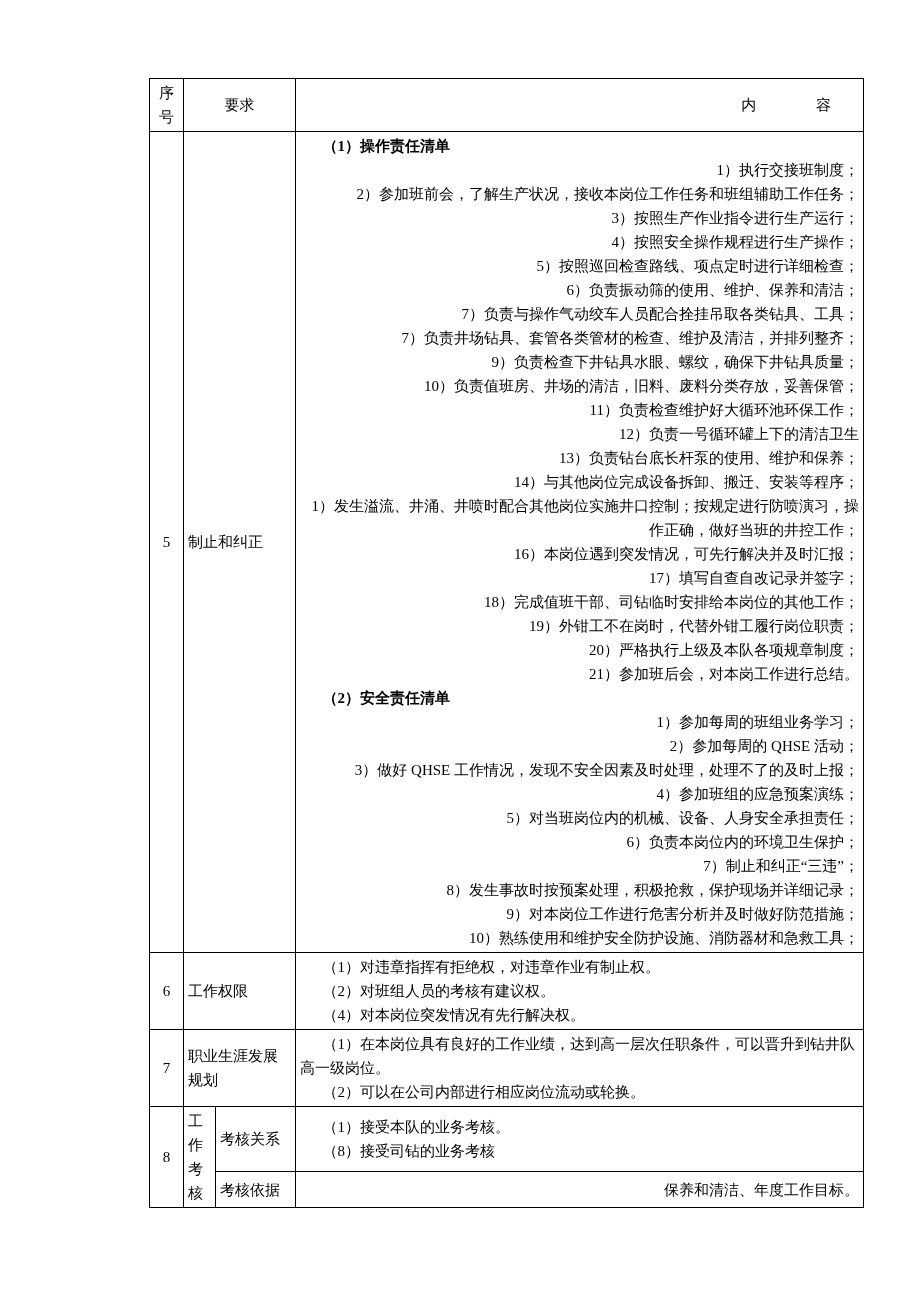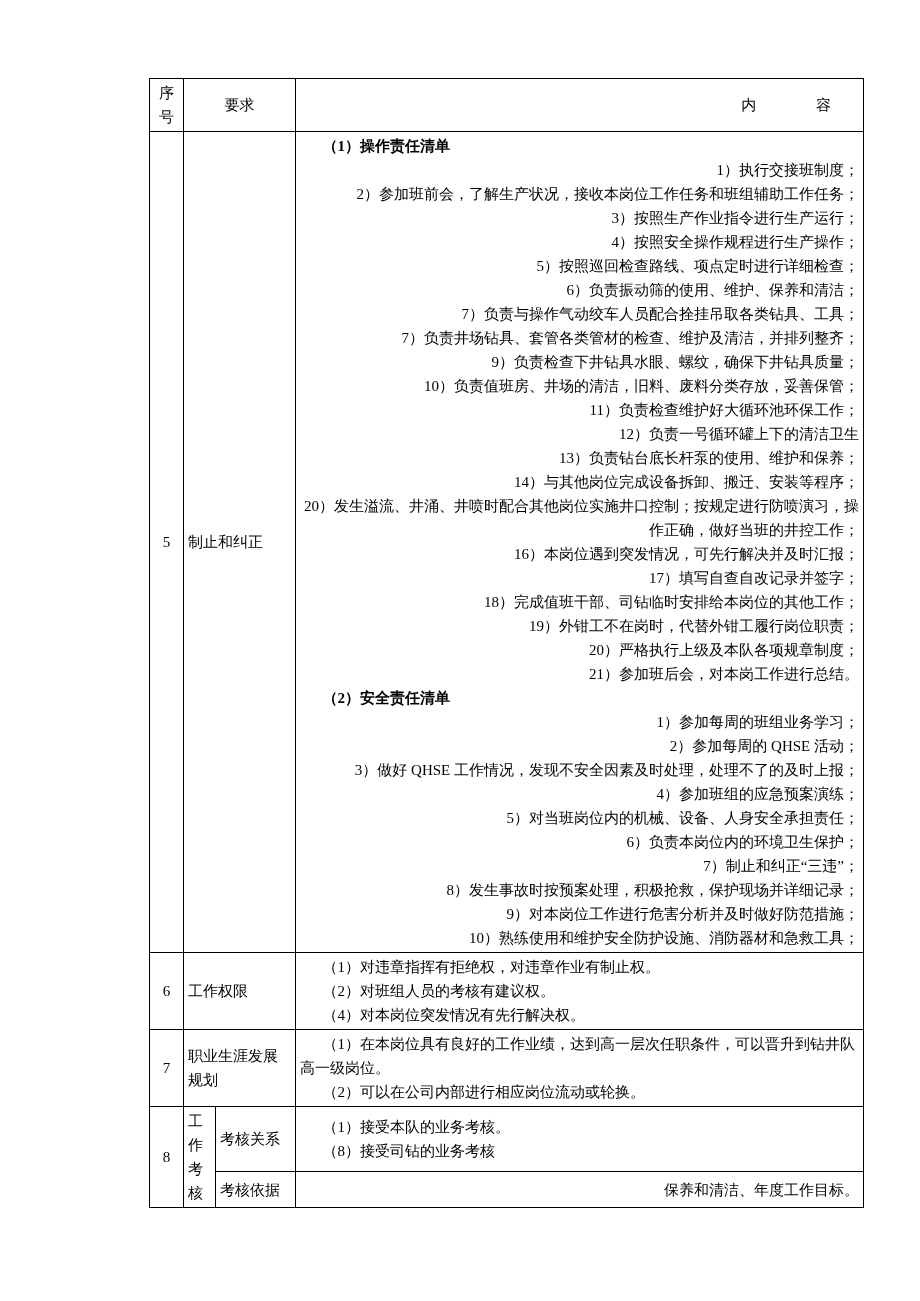--- a/index.html
+++ b/index.html
@@ -76,21 +76,21 @@
         <span class="line">5）按照巡回检查路线、项点定时进行详细检查；</span>
         <span class="line">6）负责振动筛的使用、维护、保养和清洁；</span>
         <span class="line">7）负责与操作气动绞车人员配合拴挂吊取各类钻具、工具；</span>
         <span class="line">7）负责井场钻具、套管各类管材的检查、维护及清洁，并排列整齐；</span>
         <span class="line">9）负责检查下井钻具水眼、螺纹，确保下井钻具质量；</span>
         <span class="line">10）负责值班房、井场的清洁，旧料、废料分类存放，妥善保管；</span>
         <span class="line">11）负责检查维护好大循环池环保工作；</span>
         <span class="line">12）负责一号循环罐上下的清洁卫生</span>
         <span class="line">13）负责钻台底长杆泵的使用、维护和保养；</span>
         <span class="line">14）与其他岗位完成设备拆卸、搬迁、安装等程序；</span>
-        <span class="line">20）发生溢流、井涌、井喷时配合其他岗位实施井口控制；按规定进行防喷演习，操作正确，做好当班的井控工作；</span>
+        <span class="line">1）发生溢流、井涌、井喷时配合其他岗位实施井口控制；按规定进行防喷演习，操作正确，做好当班的井控工作；</span>
         <span class="line">16）本岗位遇到突发情况，可先行解决并及时汇报；</span>
         <span class="line">17）填写自查自改记录并签字；</span>
         <span class="line">18）完成值班干部、司钻临时安排给本岗位的其他工作；</span>
         <span class="line">19）外钳工不在岗时，代替外钳工履行岗位职责；</span>
         <span class="line">20）严格执行上级及本队各项规章制度；</span>
         <span class="line">21）参加班后会，对本岗工作进行总结。</span>
         <span class="indent bold">（2）安全责任清单</span>
         <span class="line">1）参加每周的班组业务学习；</span>
         <span class="line">2）参加每周的 QHSE 活动；</span>
         <span class="line">3）做好 QHSE 工作情况，发现不安全因素及时处理，处理不了的及时上报；</span>

